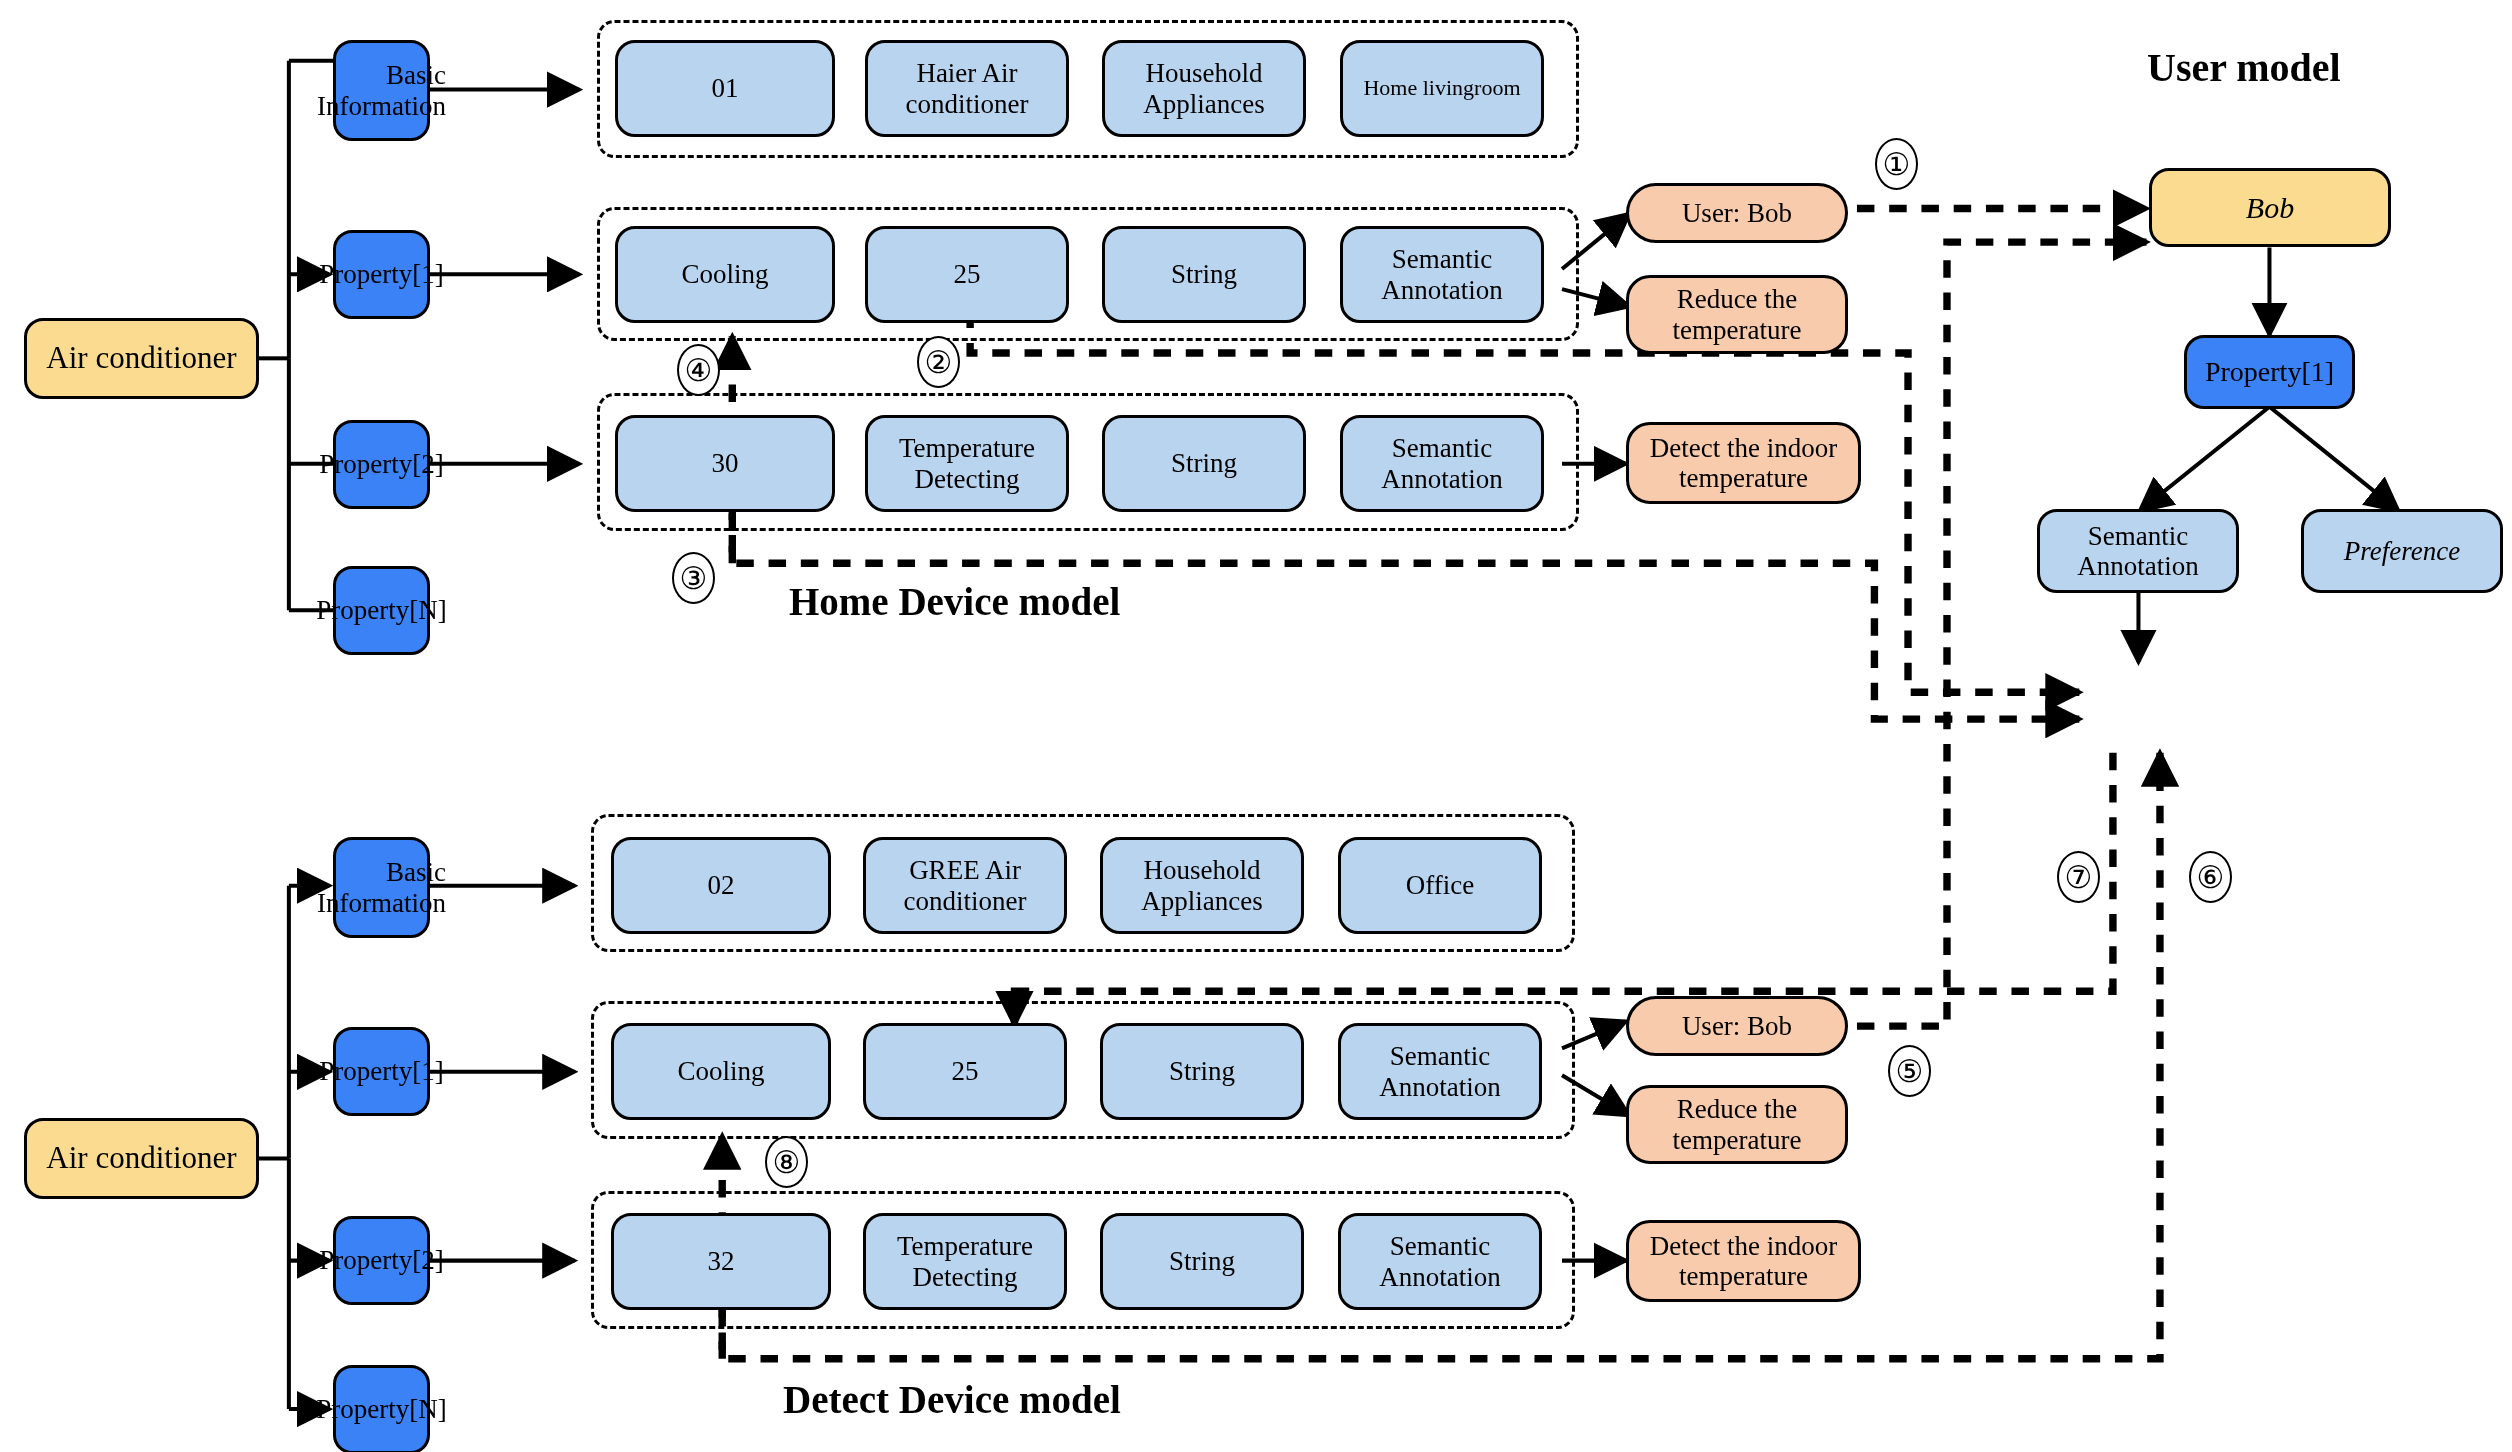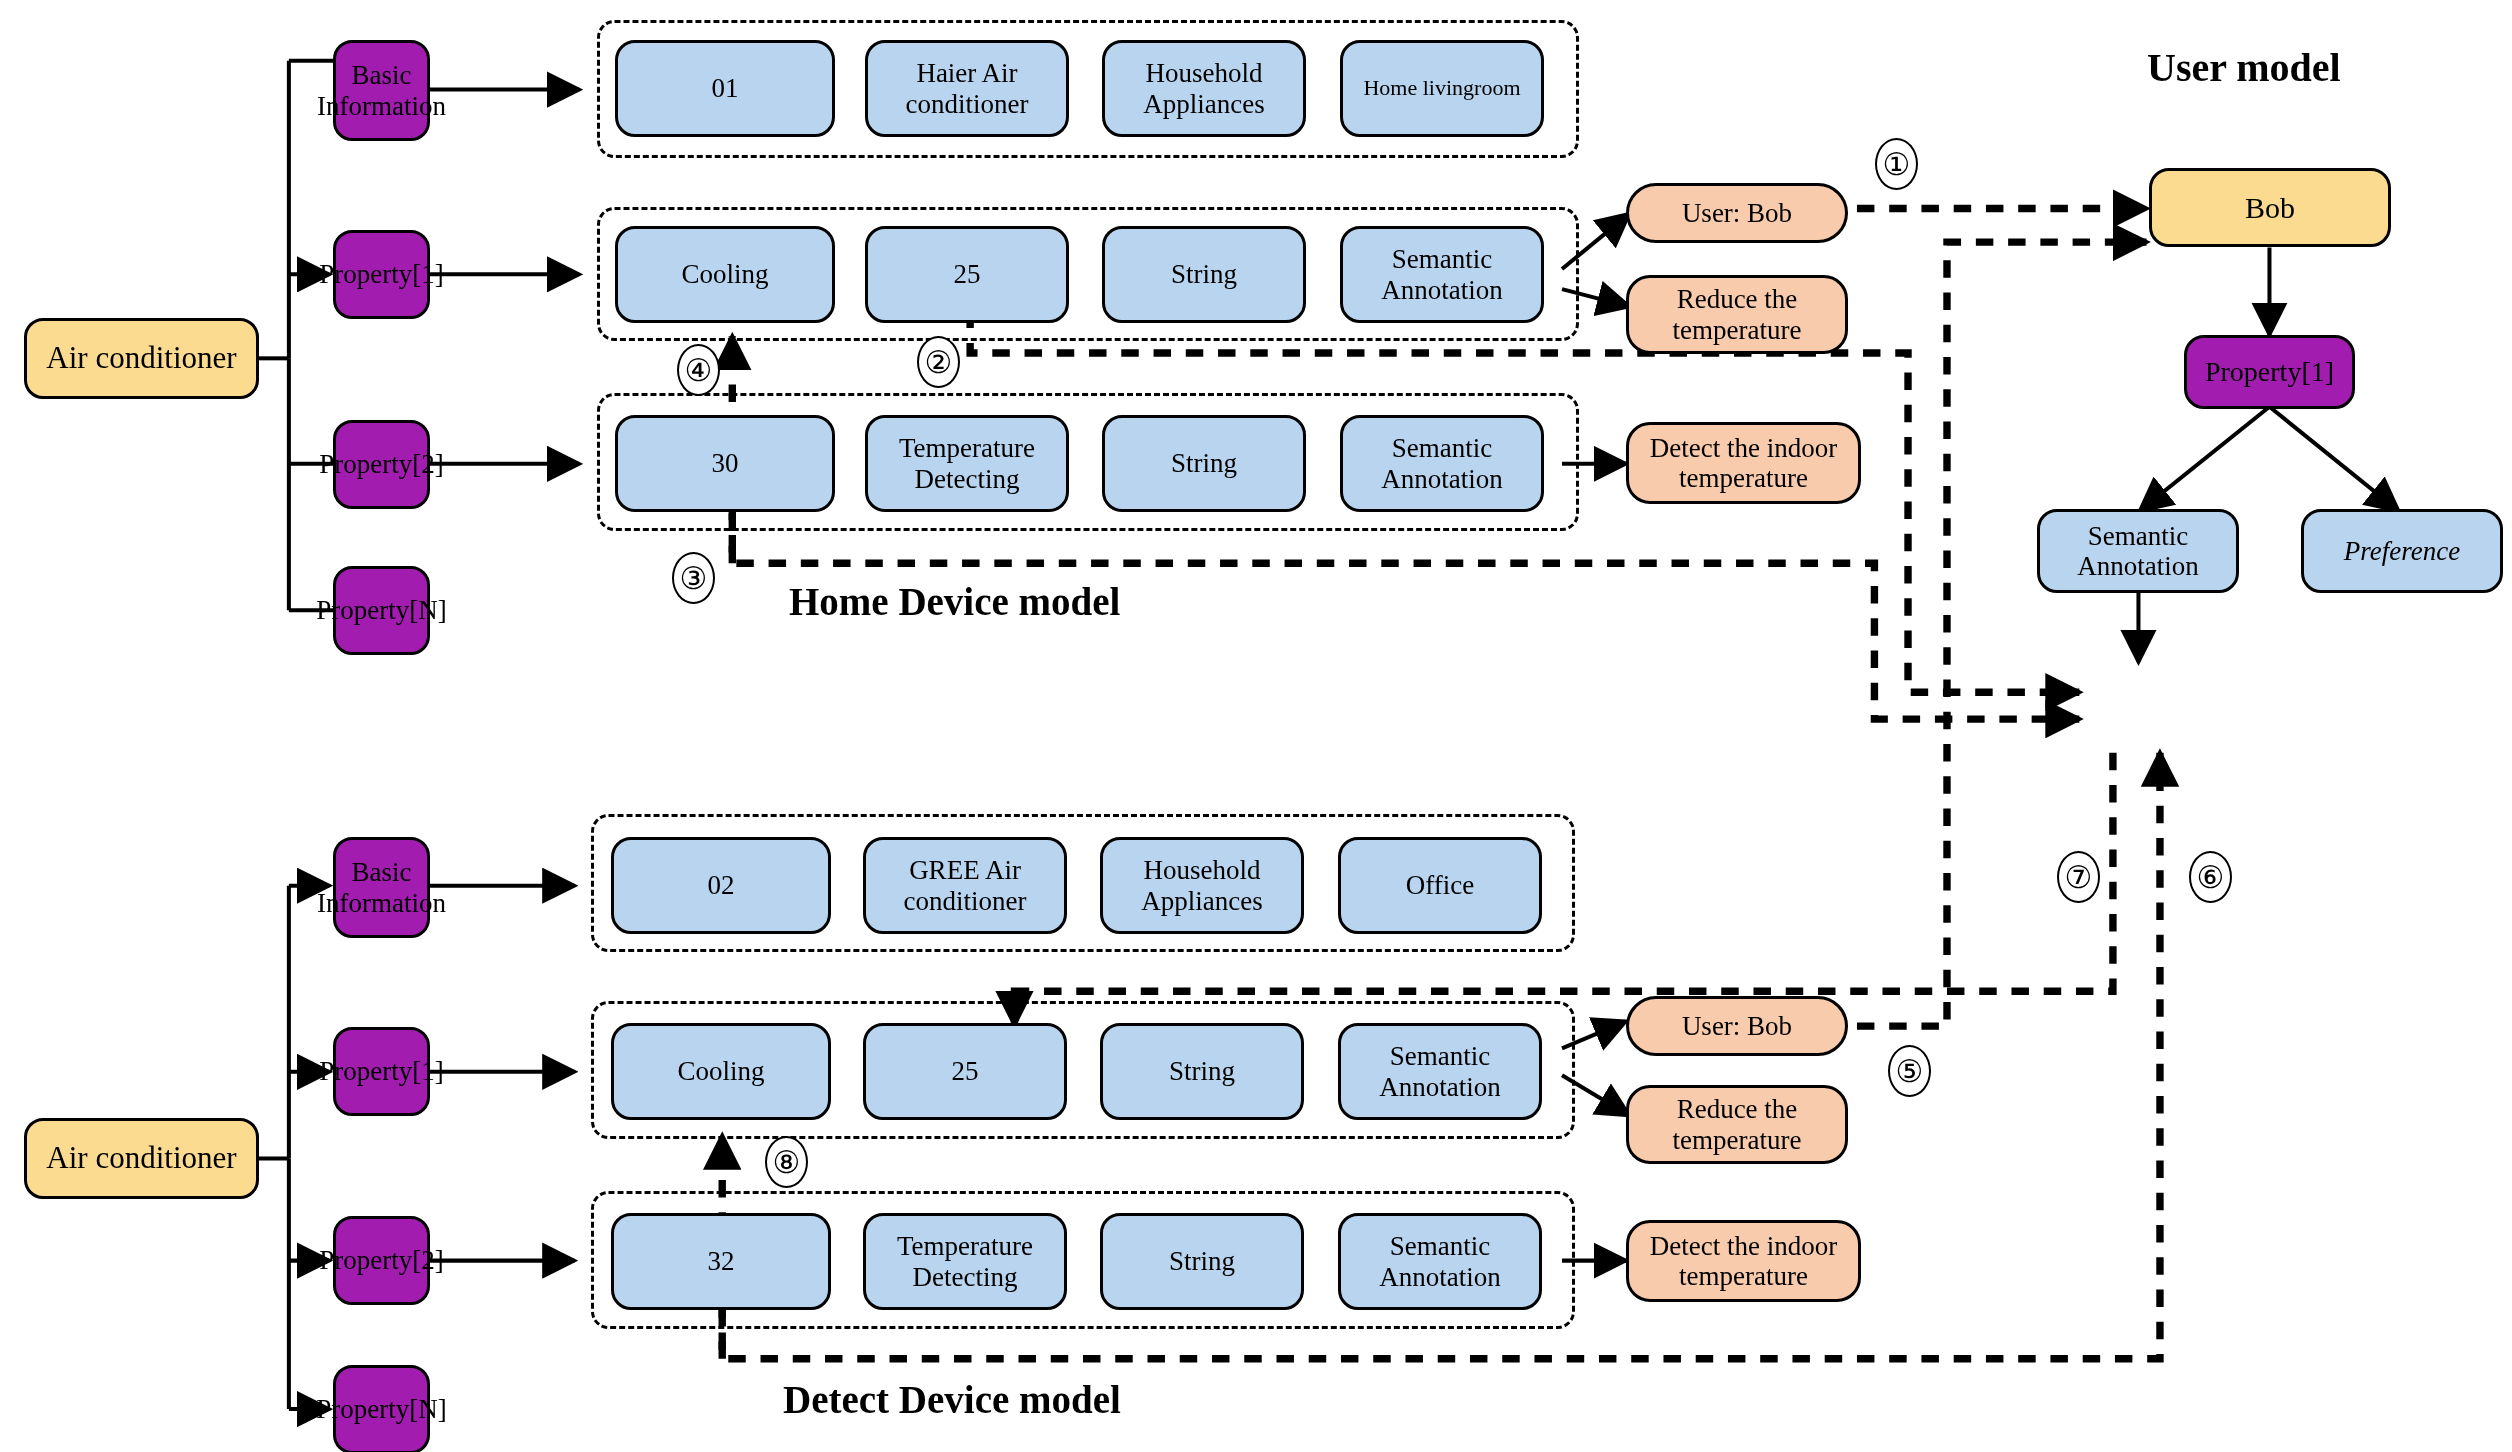--- a/index.html
+++ b/index.html
@@ -3,21 +3,21 @@
 <meta charset="utf-8">
 <style>
   html,body{margin:0;padding:0;background:#ffffff;}
   #stage{position:relative;width:2512px;height:1453px;background:#fff;
          font-family:"Liberation Serif", serif;}
   svg.layer{position:absolute;left:0;top:0;width:2512px;height:1453px;overflow:visible;}
   .node{position:absolute;box-sizing:border-box;border:3.4px solid #000;
         display:flex;align-items:center;justify-content:center;text-align:center;
         font-family:"Liberation Serif", serif;color:#000;line-height:1.12;}
   .yellow{background:#FBDB8F;}
-  .green{background:#a21caf;}
+  .green{background:#3b82f6;text-align:right;}
   .blue{background:#B9D4EE;}
   .orange{background:#F8CBAC;}
   .group{position:absolute;box-sizing:border-box;border:3.4px dashed #000;border-radius:17.5px;}
   .title{position:absolute;font-weight:bold;font-family:"Liberation Serif", serif;color:#000;
          white-space:nowrap;}
   .marker{position:absolute;width:39px;height:48px;border:2.7px solid #000;border-radius:50%;
           display:flex;align-items:center;justify-content:center;
           font-family:"Liberation Serif", serif;font-size:31px;color:#000;background:#fff;}
 </style>
 </head>
@@ -241,21 +241,21 @@
     <span>Reduce the temperature</span>
   </div>
   <div class="node orange" style="left:1626px;top:1220px;width:235px;height:82px;border-radius:24px;font-size:27px;padding:0 4px;">
     <span>Detect the indoor temperature</span>
   </div>
 
   <div class="title" style="left:783px;top:1377px;font-size:39px;">Detect Device model</div>
 
   <div class="title" style="left:2147px;top:44px;font-size:40px;">User model</div>
 
-  <div class="node yellow" style="left:2149px;top:168px;width:242px;height:79px;border-radius:20px;font-size:30px;">
+  <div class="node yellow" style="left:2149px;top:168px;width:242px;height:79px;border-radius:20px;font-size:30px;font-style:italic;">
     <span>Bob</span>
   </div>
 
   <div class="node green" style="left:2184px;top:335px;width:171px;height:74px;border-radius:20px;font-size:28px;">
     <span>Property[1]</span>
   </div>
 
   <div class="node blue" style="left:2037px;top:509px;width:202px;height:84px;border-radius:20px;font-size:27px;padding:0 5.4px;">
     <span>Semantic Annotation</span>
   </div>

